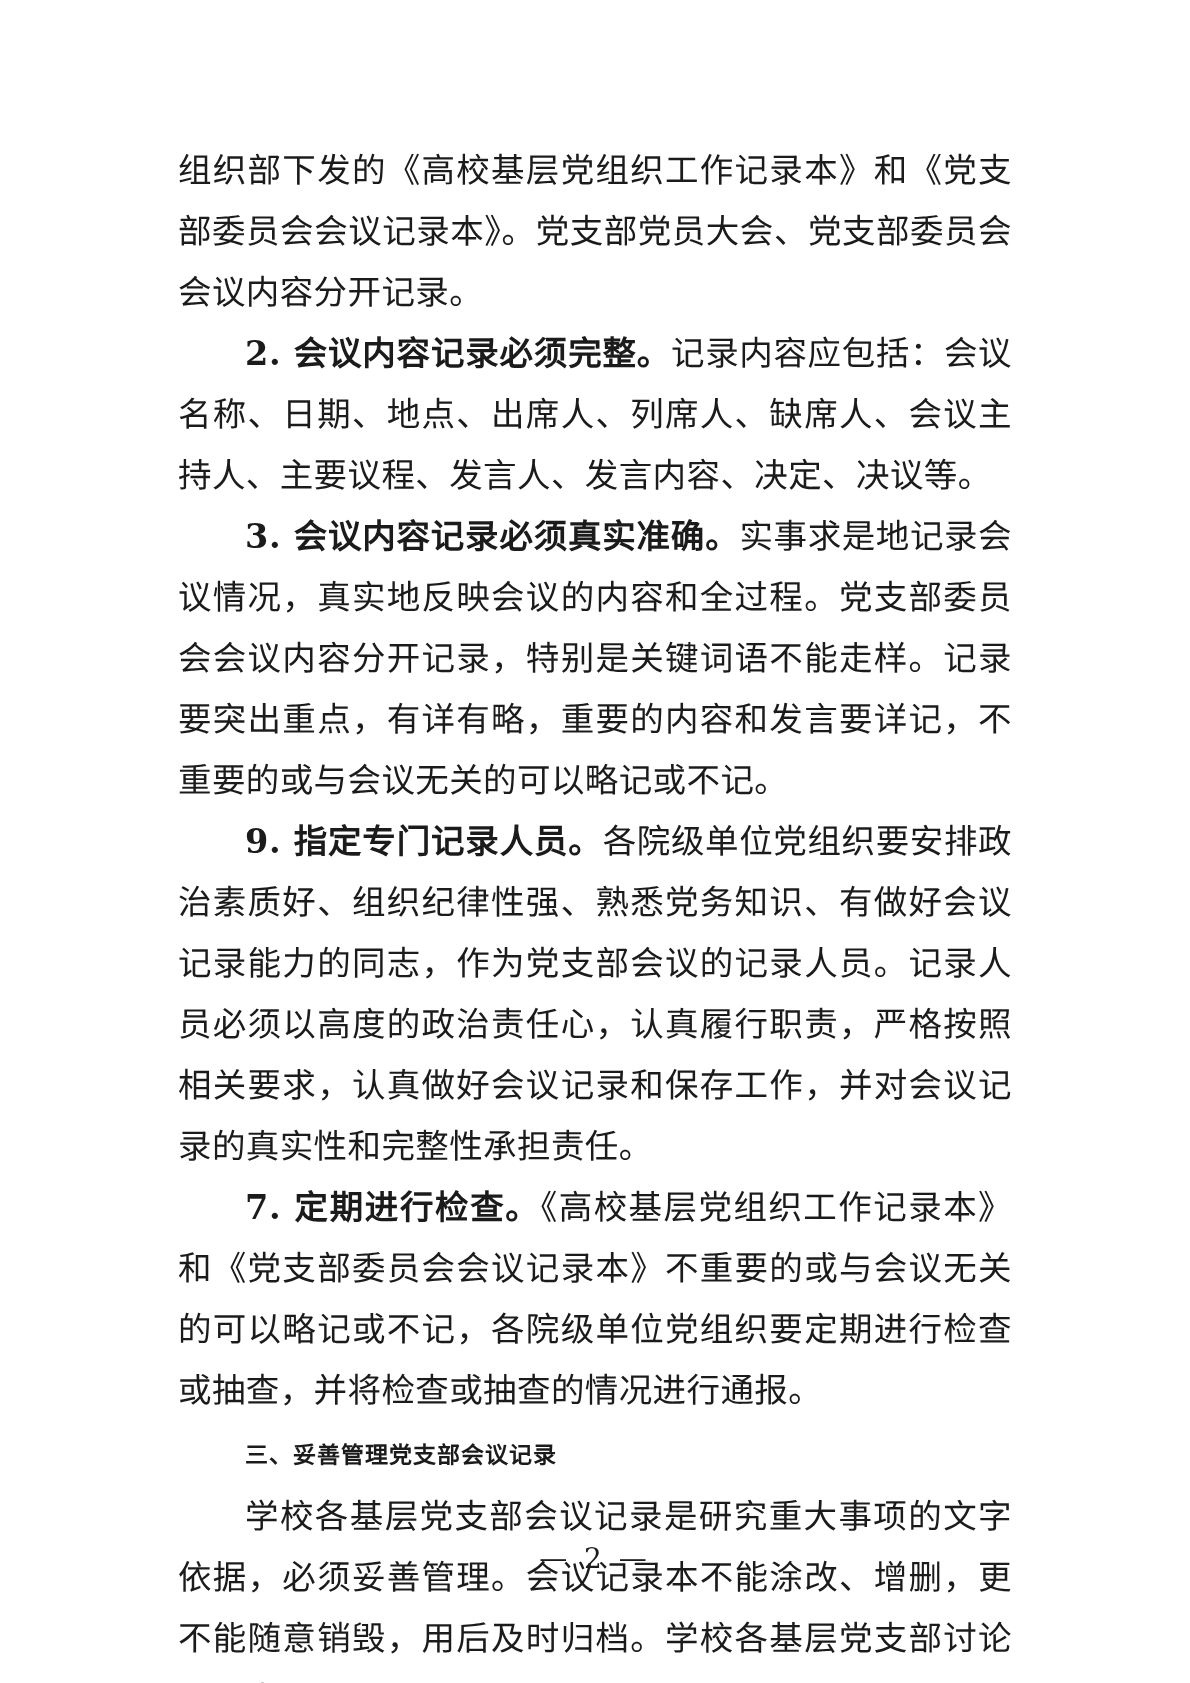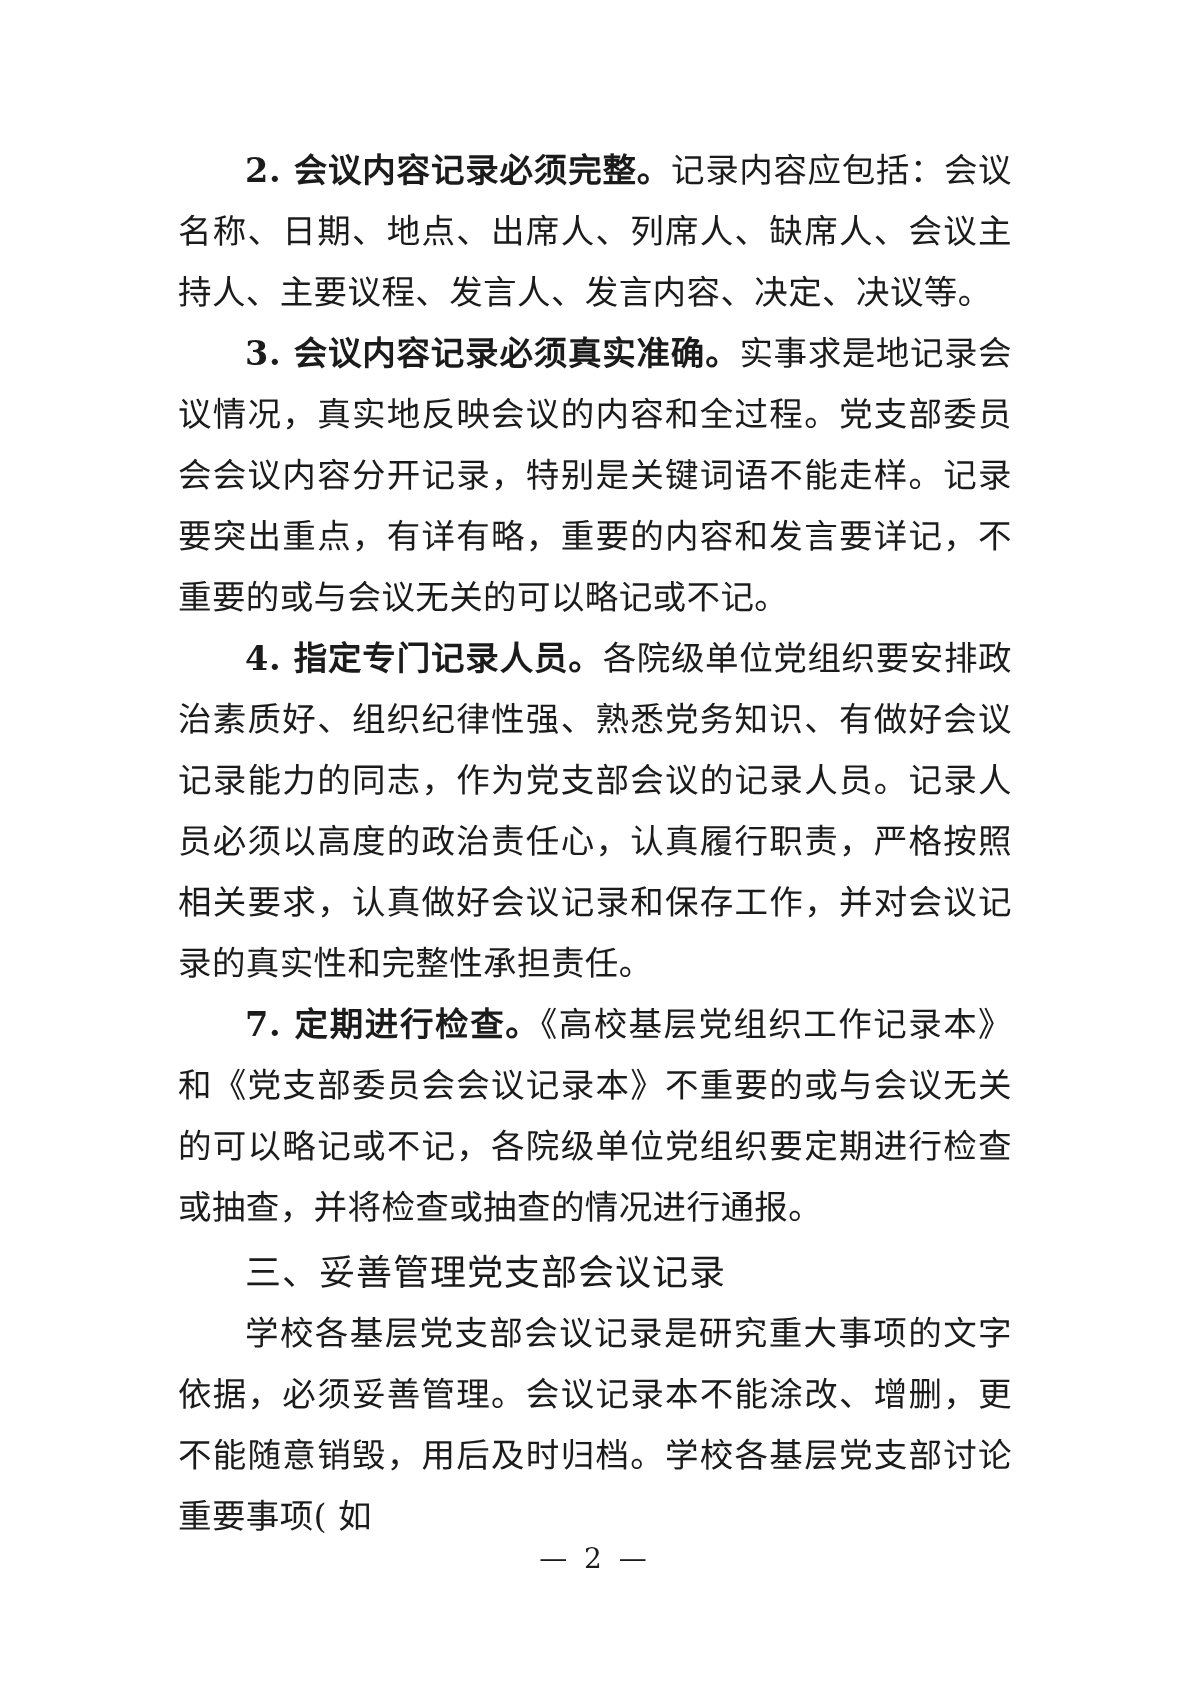--- a/index.html
+++ b/index.html
@@ -41,23 +41,23 @@
   }
   .indent {
     text-indent: 67px;
   }
   .lead {
     font-weight: bold;
     letter-spacing: 0.6px;
   }
   .heading {
     text-indent: 67px;
-    font-weight: normal;
+    font-weight: bold;
     font-family: "DejaVu Sans", "Liberation Sans", sans-serif;
-    font-size: 36px;
+    font-size: 23px;
     letter-spacing: 1px;
     margin-top: 4px;
   }
   .footer {
     position: absolute;
     left: 0;
     right: 0;
     bottom: 108px;
     text-align: center;
     font-size: 28px;
@@ -65,31 +65,34 @@
     color: #1b1b1b;
     font-family: "DejaVu Serif", "Liberation Serif", serif;
   }
 </style>
 </head>
 <body>
 
 <div class="page">
   <div class="doc-body">
 
+    <p class="para">
+      <span>组织部下发的《高校基层党组织工作记录本》和《党支部委员会会议记录本》。党支部党员大会、党支部委员会会议内容分开记录。</span>
+    </p>
 
     <p class="para indent">
       <span class="lead">2. 会议内容记录必须完整。</span><span>记录内容应包括：会议名称、日期、地点、出席人、列席人、缺席人、会议主持人、主要议程、发言人、发言内容、决定、决议等。</span>
     </p>
 
     <p class="para indent">
       <span class="lead">3. 会议内容记录必须真实准确。</span><span>实事求是地记录会议情况，真实地反映会议的内容和全过程。党支部委员会会议内容分开记录，特别是关键词语不能走样。记录要突出重点，有详有略，重要的内容和发言要详记，不重要的或与会议无关的可以略记或不记。</span>
     </p>
 
     <p class="para indent">
-      <span class="lead">4. 指定专门记录人员。</span><span>各院级单位党组织要安排政治素质好、组织纪律性强、熟悉党务知识、有做好会议记录能力的同志，作为党支部会议的记录人员。记录人员必须以高度的政治责任心，认真履行职责，严格按照相关要求，认真做好会议记录和保存工作，并对会议记录的真实性和完整性承担责任。</span>
+      <span class="lead">9. 指定专门记录人员。</span><span>各院级单位党组织要安排政治素质好、组织纪律性强、熟悉党务知识、有做好会议记录能力的同志，作为党支部会议的记录人员。记录人员必须以高度的政治责任心，认真履行职责，严格按照相关要求，认真做好会议记录和保存工作，并对会议记录的真实性和完整性承担责任。</span>
     </p>
 
     <p class="para indent">
       <span class="lead">7. 定期进行检查。</span><span>《高校基层党组织工作记录本》和《党支部委员会会议记录本》不重要的或与会议无关的可以略记或不记，各院级单位党组织要定期进行检查或抽查，并将检查或抽查的情况进行通报。</span>
     </p>
 
     <p class="heading">三、妥善管理党支部会议记录</p>
 
     <p class="para indent">学校各基层党支部会议记录是研究重大事项的文字依据，必须妥善管理。会议记录本不能涂改、增删，更不能随意销毁，用后及时归档。学校各基层党支部讨论重要事项( 如</p>
 

